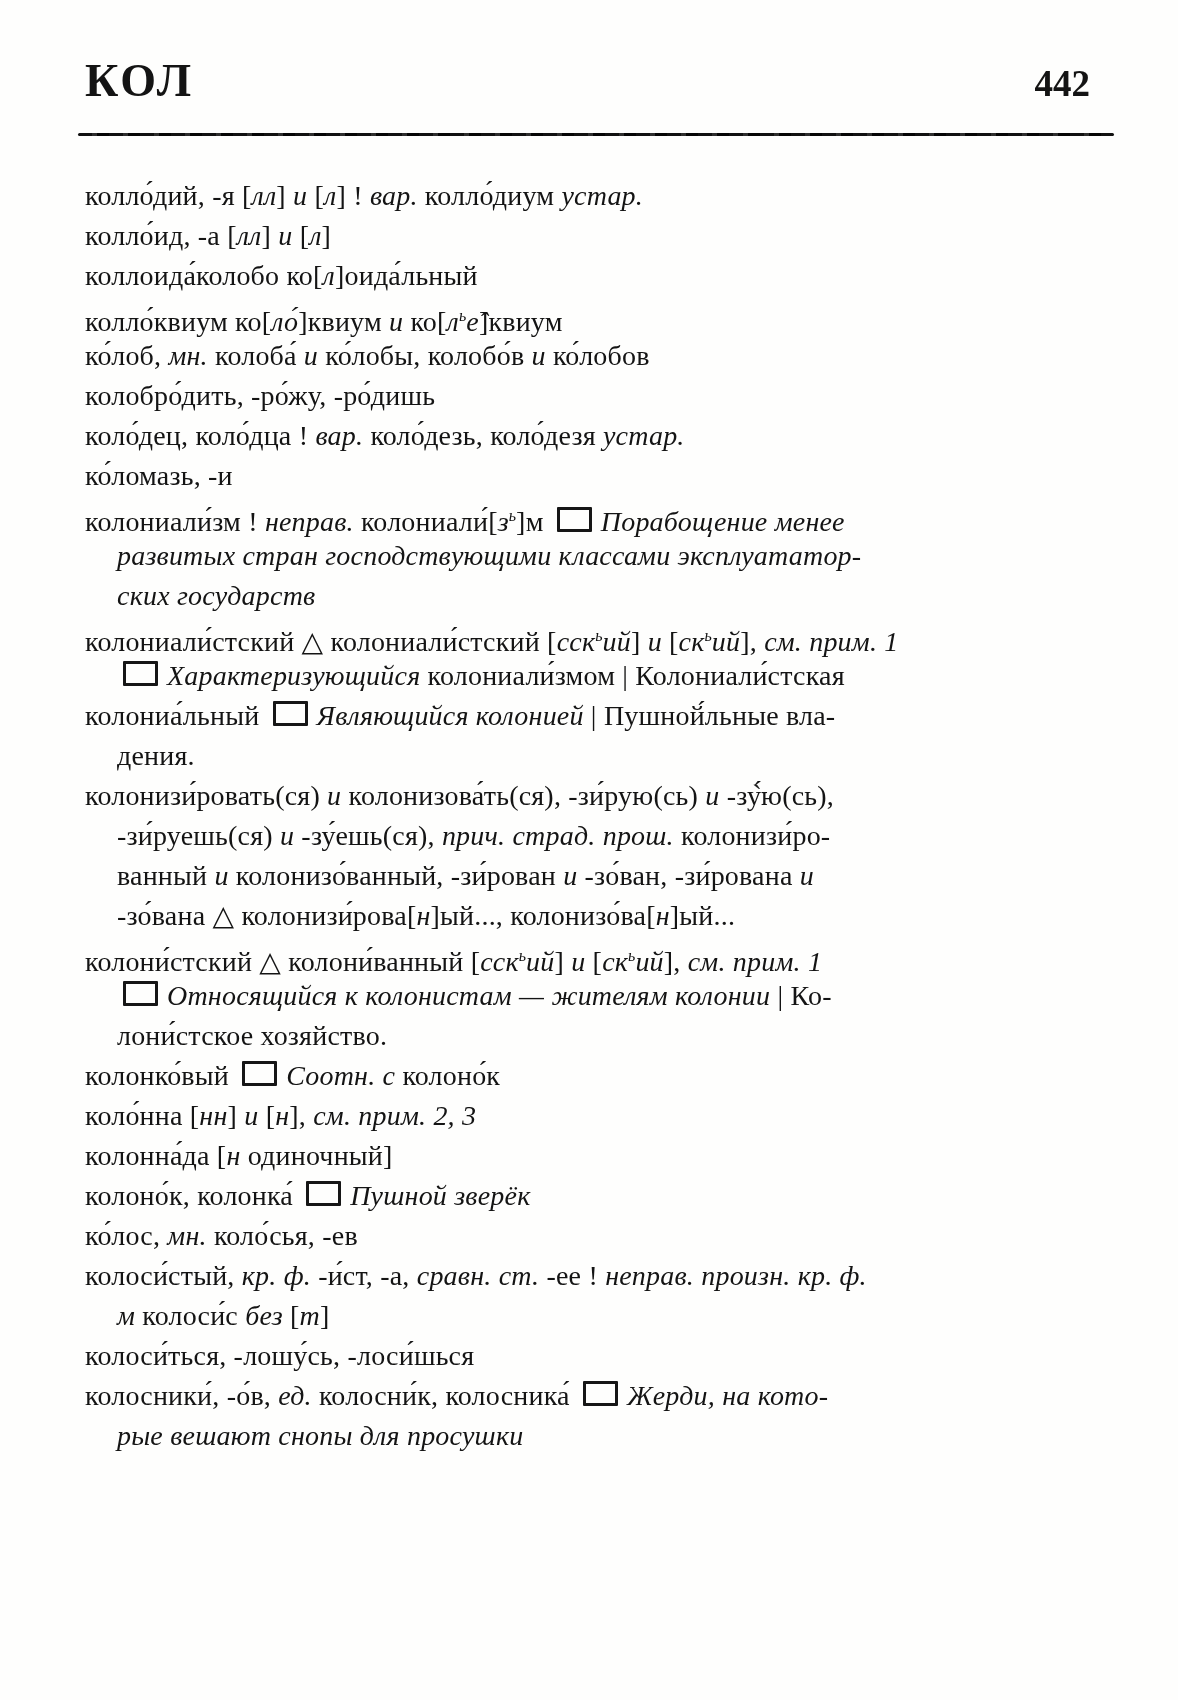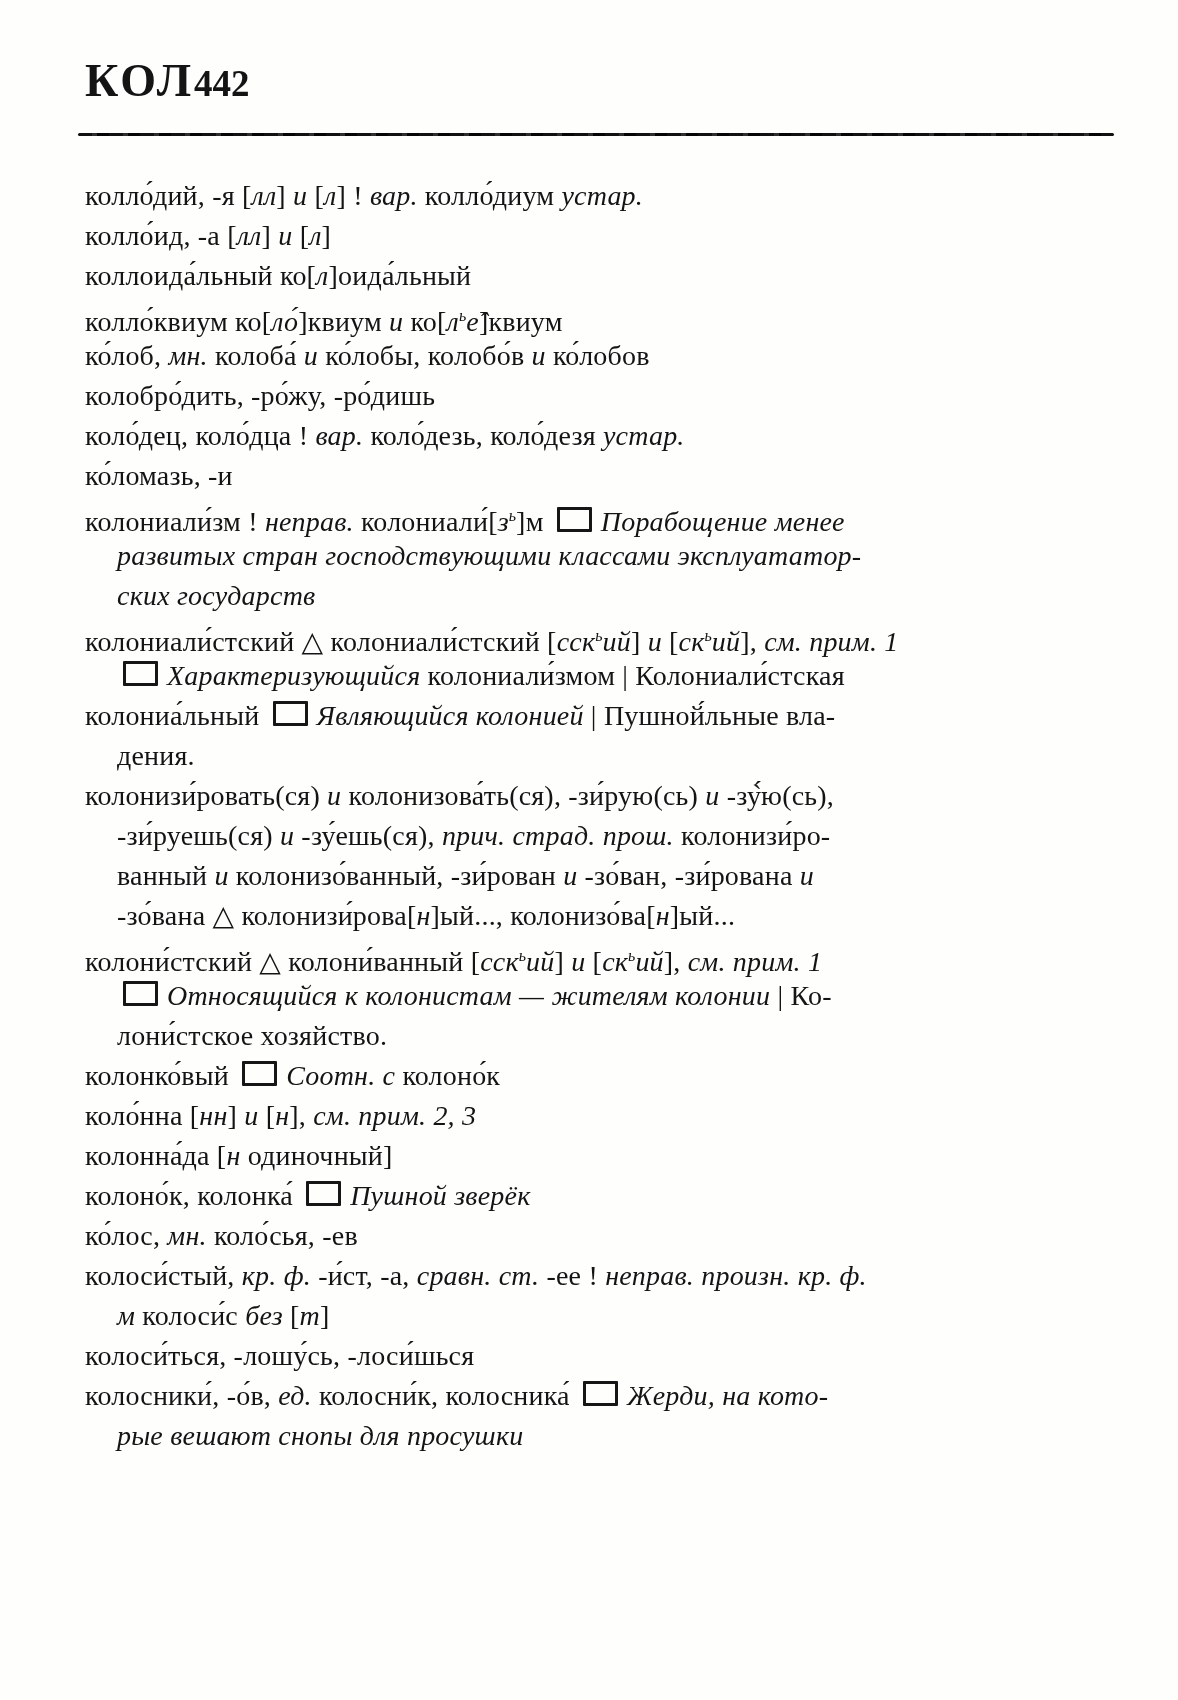--- a/index.html
+++ b/index.html
@@ -6,21 +6,21 @@
   .page{
     position:relative;
     width:1178px;height:1700px;
     background:#fefefd;
     color:#141414;
     font-family:"Liberation Serif", serif;
     overflow:hidden;
   }
   .header{
     position:absolute;left:85px;top:58px;width:1005px;
-    display:flex;align-items:baseline;
+    display:flex;justify-content:space-between;align-items:baseline;
   }
   .header-word{
     font-size:46px;font-weight:700;letter-spacing:3px;line-height:1;
   }
   .page-number{
     font-size:37px;font-weight:700;line-height:1;
   }
   .header-rule{
     position:absolute;left:78px;top:133px;width:1036px;height:3px;
     background:repeating-linear-gradient(90deg,#111 0 14px,#2e2e2e 14px 19px,#050505 19px 31px);
@@ -55,21 +55,21 @@
 
 <div class="page">
   <div class="header">
     <span class="header-word">КОЛ</span>
     <span class="page-number">442</span>
   </div>
   <div class="header-rule"></div>
   <div class="entries-column" id="entries-column">
       <div class="line"><span class="b">колло́дий,</span><span class="r"> -я [</span><span class="i">лл</span><span class="r">] </span><span class="i">и</span><span class="r"> [</span><span class="i">л</span><span class="r">] ! </span><span class="i">вар.</span><span class="r"> колло́диум </span><span class="i">устар.</span></div>
       <div class="line"><span class="b">колло́ид,</span><span class="r"> -а [</span><span class="i">лл</span><span class="r">] </span><span class="i">и</span><span class="r"> [</span><span class="i">л</span><span class="r">]</span></div>
-      <div class="line"><span class="b">коллоида́льный</span><span class="r"> ко[</span><span class="i">л</span><span class="r">]оида́льный</span></div>
+      <div class="line"><span class="b">коллоида́колобо</span><span class="r"> ко[</span><span class="i">л</span><span class="r">]оида́льный</span></div>
       <div class="line"><span class="b">колло́квиум</span><span class="r"> ко[</span><span class="i">ло́</span><span class="r">]квиум </span><span class="i">и</span><span class="r"> ко[</span><span class="i">л</span><span class="u">ь</span><span class="i">е̂</span><span class="r">]квиум</span></div>
       <div class="line"><span class="b">ко́лоб,</span><span class="i"> мн.</span><span class="r"> колоба́ </span><span class="i">и</span><span class="r"> ко́лобы, колобо́в </span><span class="i">и</span><span class="r"> ко́лобов</span></div>
       <div class="line"><span class="b">колобро́дить,</span><span class="r"> -ро́жу, -ро́дишь</span></div>
       <div class="line"><span class="b">коло́дец,</span><span class="r"> коло́дца ! </span><span class="i">вар.</span><span class="r"> коло́дезь, коло́дезя </span><span class="i">устар.</span></div>
       <div class="line"><span class="b">ко́ломазь,</span><span class="r"> -и</span></div>
       <div class="line"><span class="b">колониали́зм</span><span class="r"> ! </span><span class="i">неправ.</span><span class="r"> колониали́[</span><span class="i">з</span><span class="u">ь</span><span class="r">]м </span><span class="defbox"></span><span class="i">Порабощение менее</span></div>
       <div class="line cont"><span class="i">развитых стран господствующими классами эксплуататор-</span></div>
       <div class="line cont"><span class="i">ских государств</span></div>
       <div class="line"><span class="b">колониали́стский</span><span class="r"> △ колониали́стский [</span><span class="i">сск</span><span class="u">ь</span><span class="i">ий</span><span class="r">] </span><span class="i">и</span><span class="r"> [</span><span class="i">ск</span><span class="u">ь</span><span class="i">ий</span><span class="r">], </span><span class="i">см. прим. 1</span></div>
       <div class="line cont"><span class="defbox"></span><span class="i">Характеризующийся</span><span class="r"> колониали́змом | Колониали́стская</span></div>

